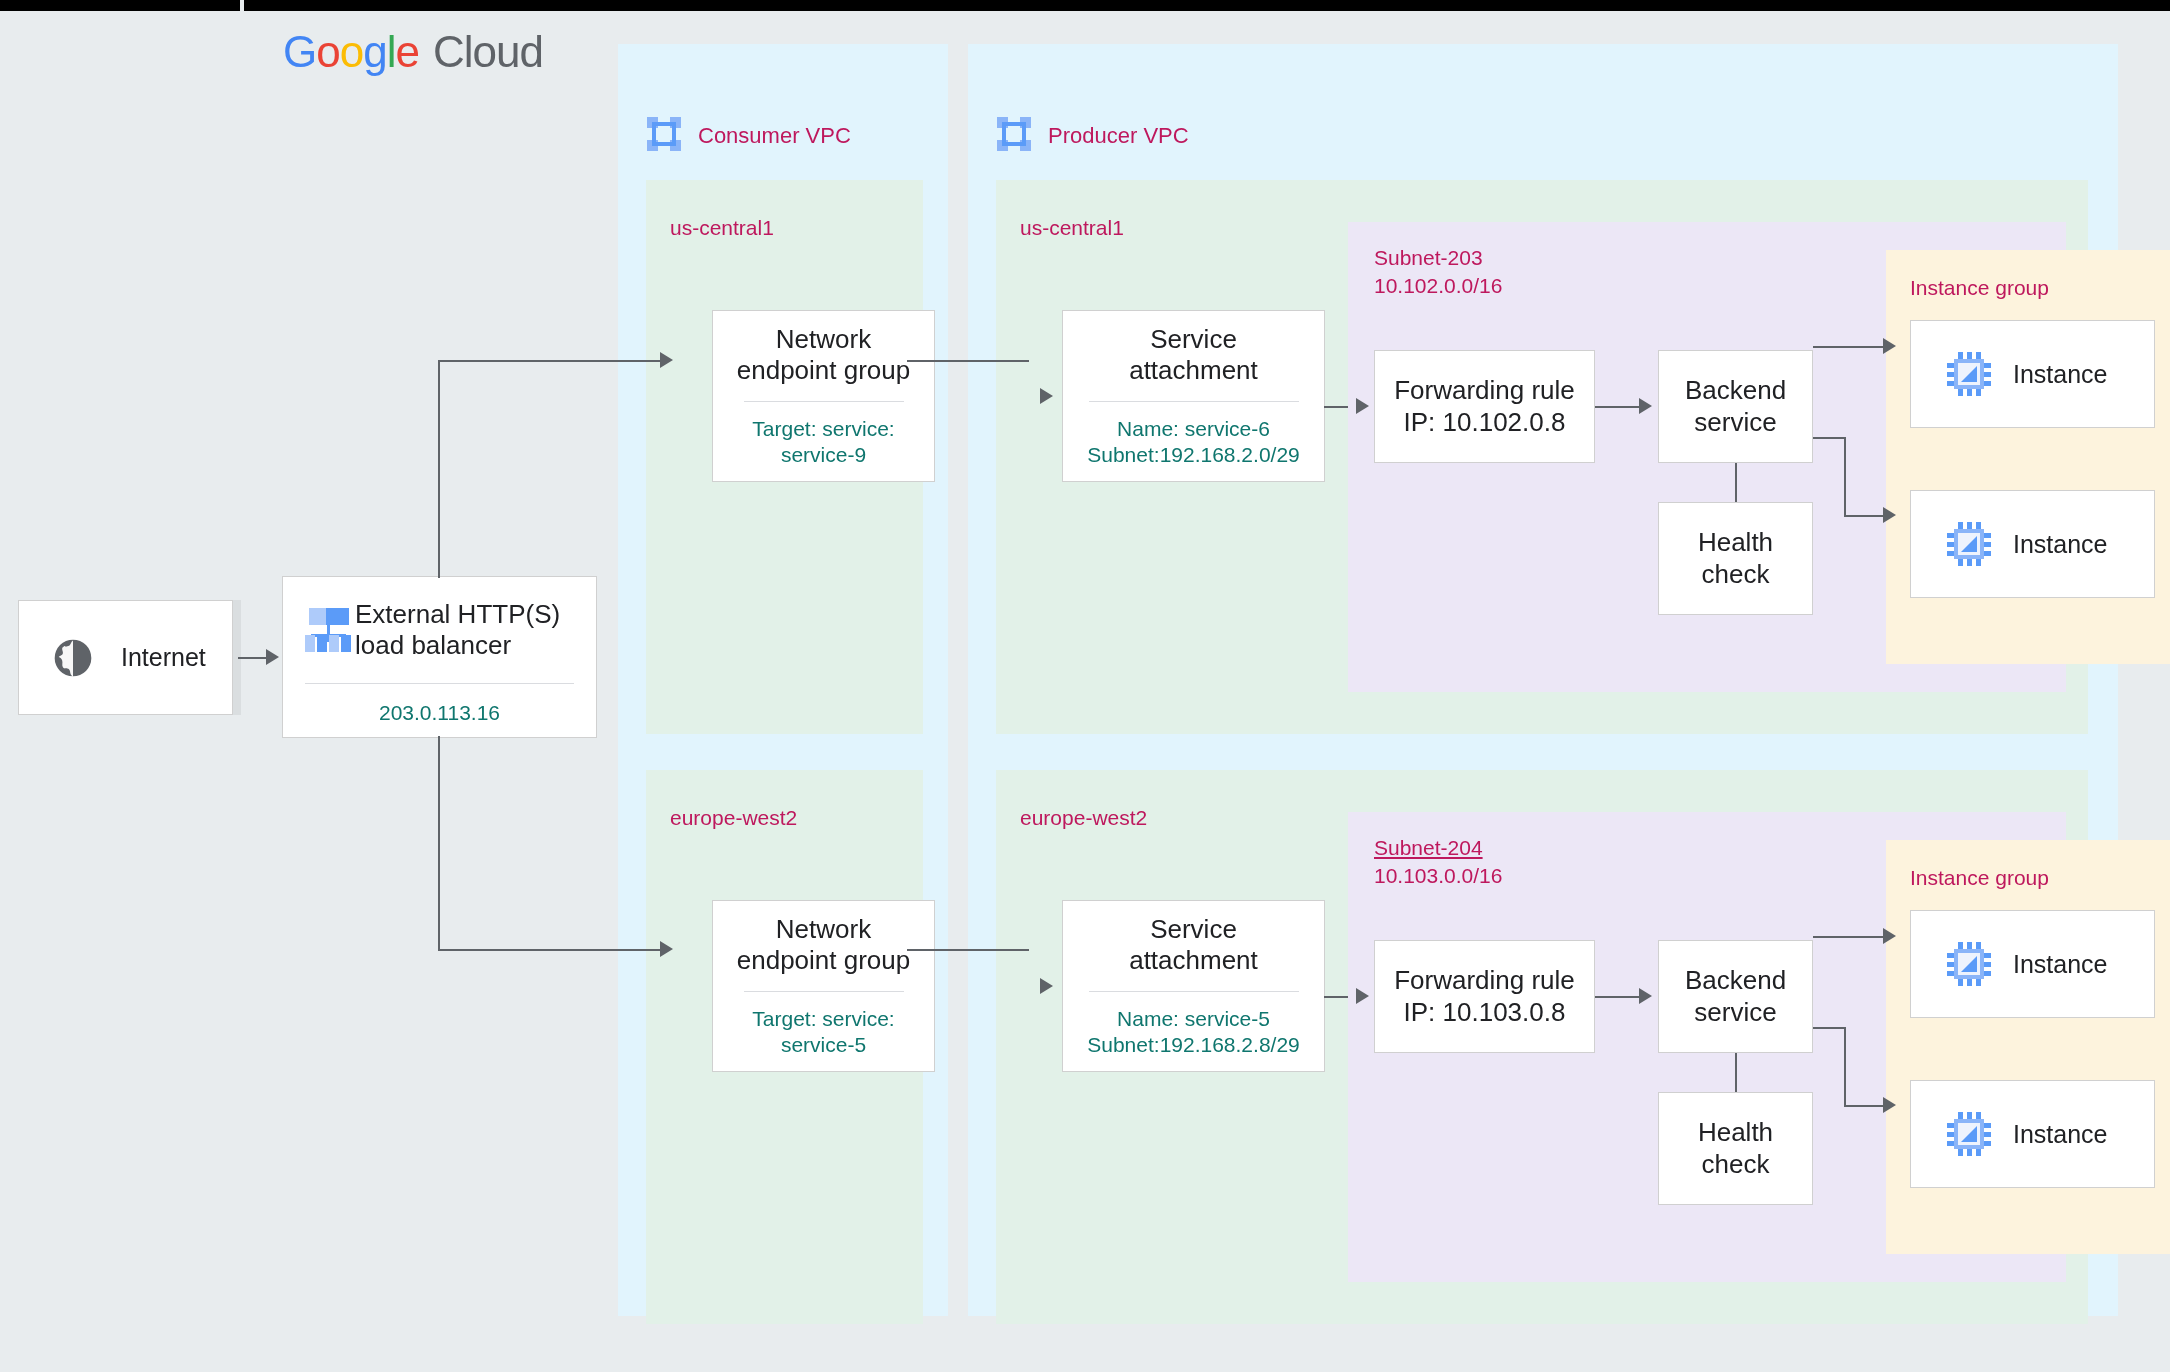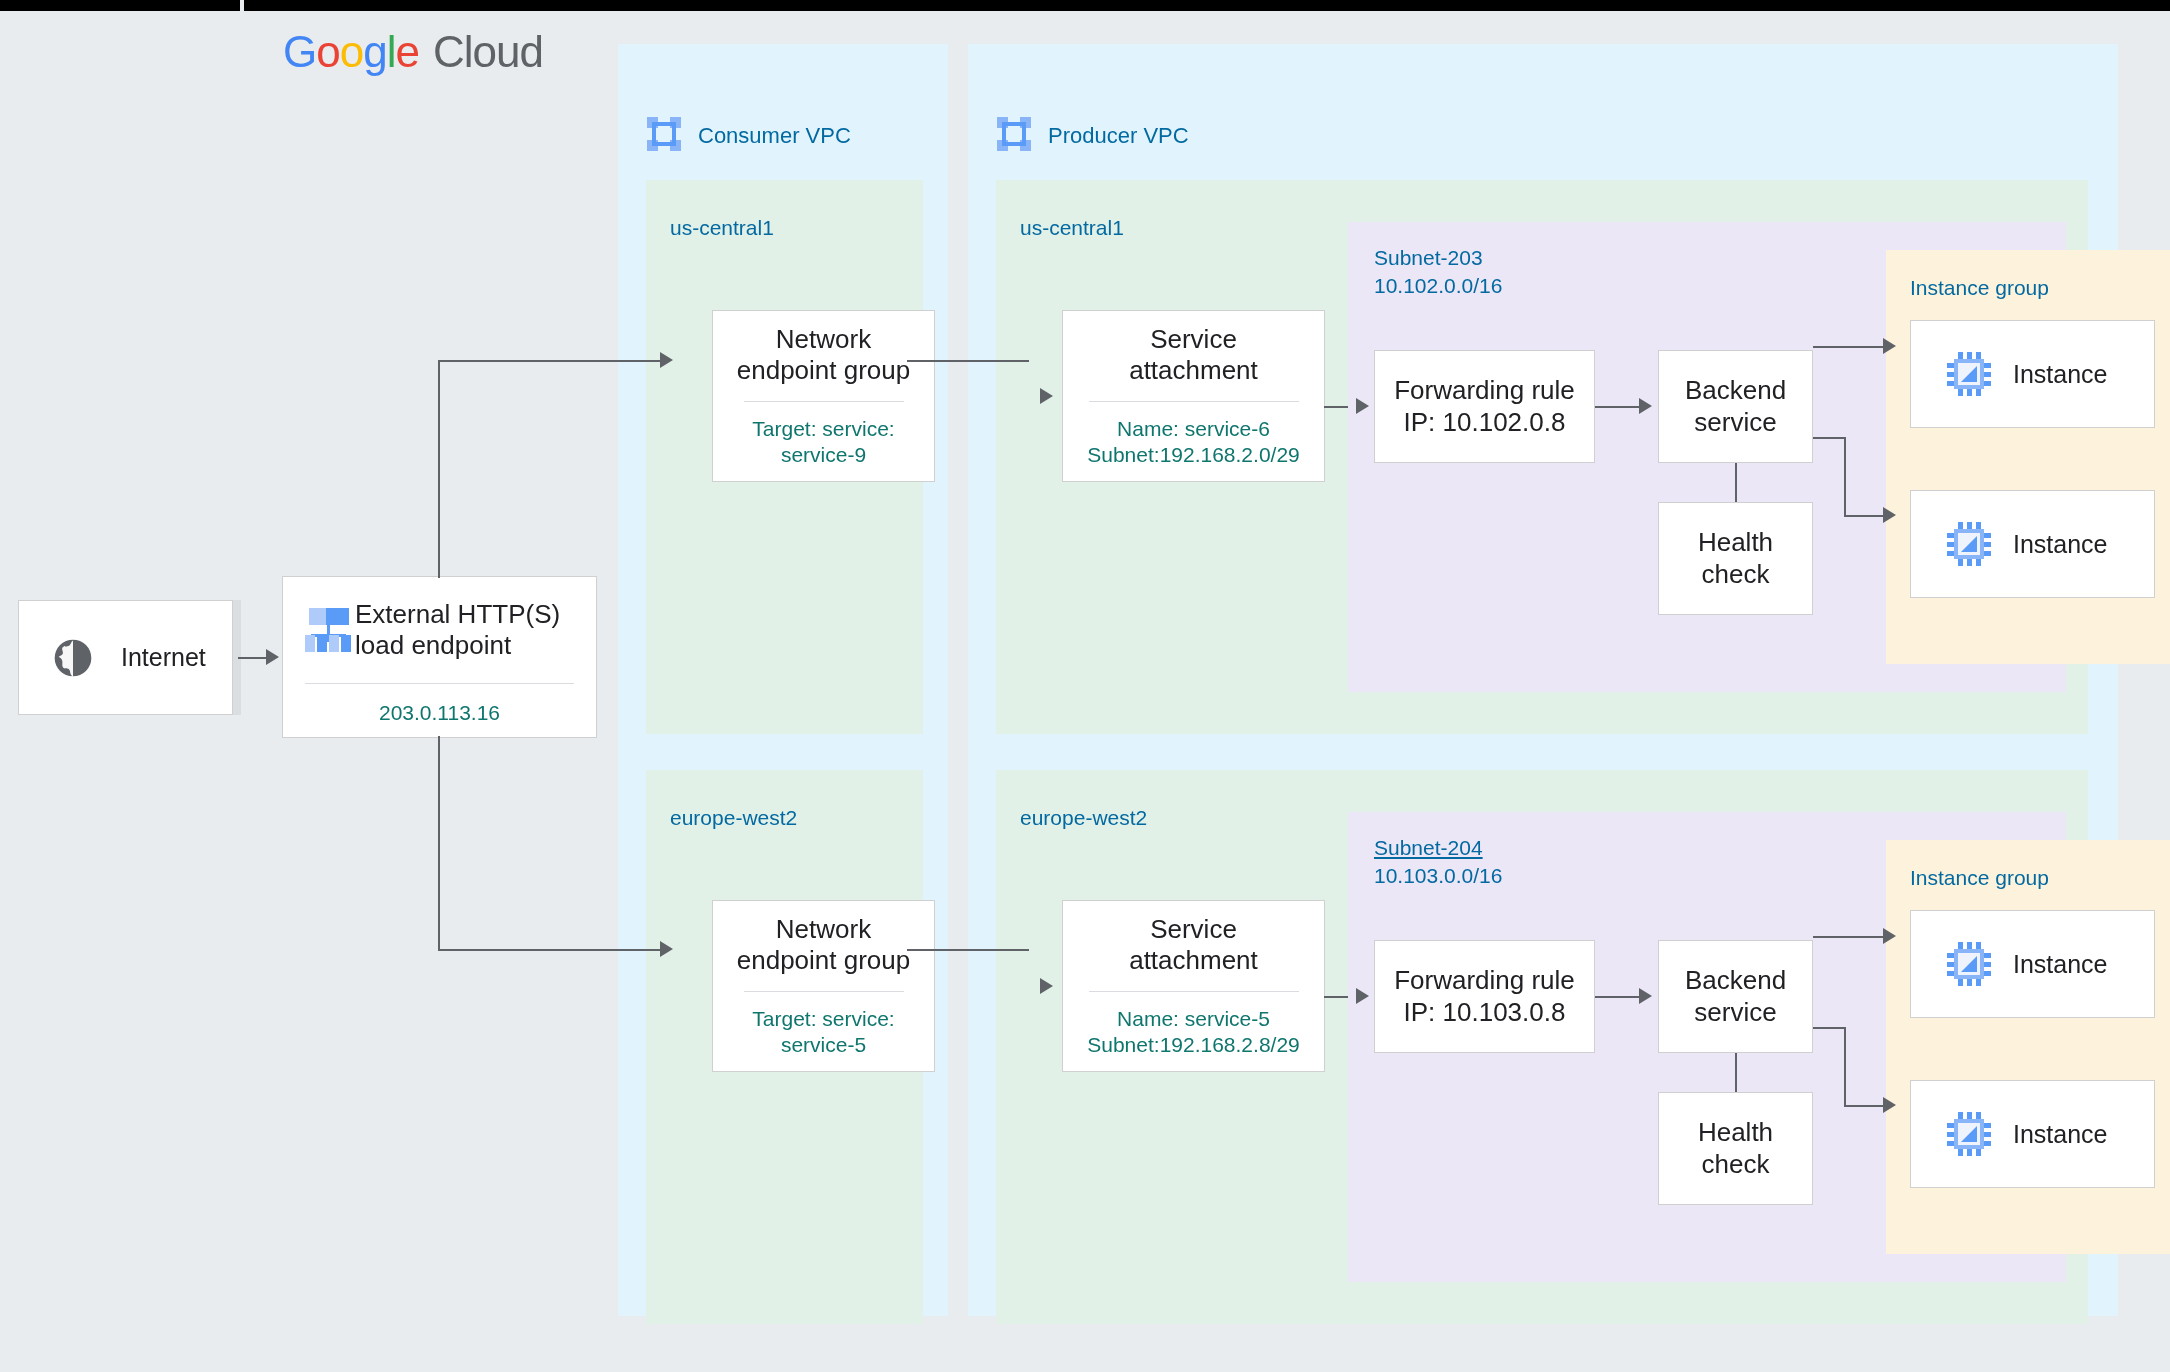--- a/index.html
+++ b/index.html
@@ -19,21 +19,21 @@
   .g1{color:#4285f4;} .g2{color:#ea4335;} .g3{color:#fbbc05;}
   .g4{color:#4285f4;} .g5{color:#34a853;} .g6{color:#ea4335;}
   .gc-word{color:#5f6368;margin-left:14px;}
 
   
   .vpc{position:absolute;background:#e1f4fd;}
   .region{position:absolute;background:#e2f1e8;}
   .subnet{position:absolute;background:#ece7f6;}
   .igroup{position:absolute;background:#fdf3dd;}
 
-  .hdr{position:absolute;color:#0369a1;font-size:21px;white-space:nowrap;}
+  .hdr{position:absolute;color:#be185d;font-size:21px;white-space:nowrap;}
   .hdr-vpc{font-size:22px;}
 
   
   .vpcicon{position:absolute;width:36px;height:36px;}
   .vpcicon .ring{position:absolute;left:6px;top:6px;width:24px;height:24px;border:4px solid #5b9bf8;box-sizing:border-box;}
   .vpcicon .c{position:absolute;width:11px;height:11px;background:#8ab4f8;}
   .vpcicon .c.tl{left:1px;top:1px;} .vpcicon .c.tr{right:1px;top:1px;}
   .vpcicon .c.bl{left:1px;bottom:1px;} .vpcicon .c.br{right:1px;bottom:1px;}
 
   
@@ -104,21 +104,21 @@
       <span class="ln" style="left:8px;top:26px;width:3px;height:8px;"></span>
       <span class="ln" style="left:24px;top:26px;width:3px;height:8px;"></span>
       <span class="ln" style="left:40px;top:26px;width:3px;height:8px;"></span>
       <span class="bb" style="left:2px;background:#aecbfa;"></span>
       <span class="bb" style="left:14px;background:#5b9bf8;"></span>
       <span class="bb" style="left:26px;background:#aecbfa;"></span>
       <span class="bb" style="left:38px;background:#5b9bf8;"></span>
     </span>
     <span style="font-size:26px;color:#202124;line-height:1.2;">
       <span>External HTTP(S)</span><br>
-      <span>load endpoint</span>
+      <span>load balancer</span>
     </span>
   </div>
   <div class="rule" style="margin:22px 22px 16px 22px;"></div>
   <div class="sub">203.0.113.16</div>
 </div>
 
 <div class="vpc" style="left:618px;top:44px;width:330px;height:1272px;">
   <span class="vpcicon" style="left:28px;top:72px;">
     <span class="c tl"></span>
       <span class="c tr"></span>

